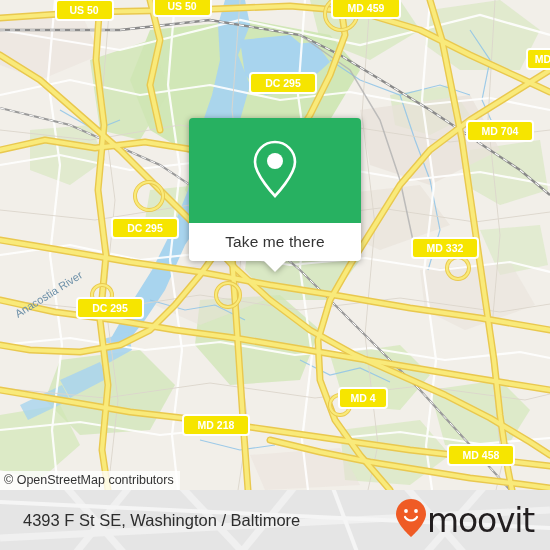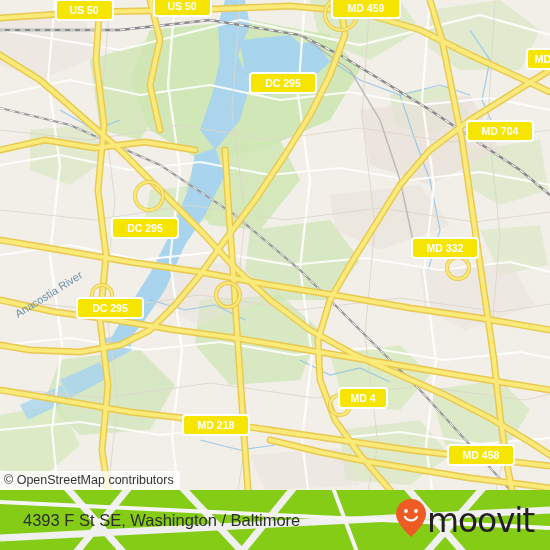--- a/index.html
+++ b/index.html
@@ -96,21 +96,21 @@
     border-top: 12px solid #ffffff;
   }
 
   
   #bottombar {
     position: absolute;
     left: 0;
     top: 490px;
     width: 550px;
     height: 60px;
-    background: #84cc16;
+    background: #e5e5e5;
     overflow: hidden;
   }
   #bottombar-watermark {
     position: absolute;
     left: 0;
     top: 0;
     opacity: 1;
   }
   #address {
     position: absolute;
@@ -350,20 +350,34 @@
               <rect x="448" y="445" width="66" height="20" rx="3" fill="#f6e500" stroke="#ffffff" stroke-width="2"></rect>
               <text class="shield-text" x="481" y="459" text-anchor="middle" stroke-width="0" fill="#ffffff">MD 458</text>
             </g>
         </g>
       </g>
     </svg>
 
     <div id="attrib">© OpenStreetMap contributors</div>
   </div>
 
+  <div id="callout">
+    <div id="callout-body">
+      <span id="pin-icon">
+        <svg width="48" height="62" viewBox="0 0 48 62">
+          <path d="M24 4 C13 4 4 13 4 24 C4 37 24 58 24 58 C24 58 44 37 44 24 C44 13 35 4 24 4 Z" fill="none" stroke="#ffffff" stroke-width="2.6"></path>
+          <circle cx="24" cy="23" r="8" fill="#ffffff"></circle>
+        </svg>
+      </span>
+    </div>
+    <div id="callout-footer">
+      <span id="take-me-there">Take me there</span>
+      <span id="callout-tail"></span>
+    </div>
+  </div>
 
   <div id="bottombar">
     <svg id="bottombar-watermark" width="550" height="60" viewBox="0 0 550 60">
       <g stroke="#f0f0f0" stroke-width="7" fill="none">
         <path d="M60,-10 L130,70"></path>
         <path d="M135,-10 L70,70"></path>
         <path d="M175,-10 L250,70"></path>
         <path d="M300,-10 L235,70"></path>
         <path d="M400,-10 L470,70"></path>
         <path d="M490,-10 L420,70"></path>

